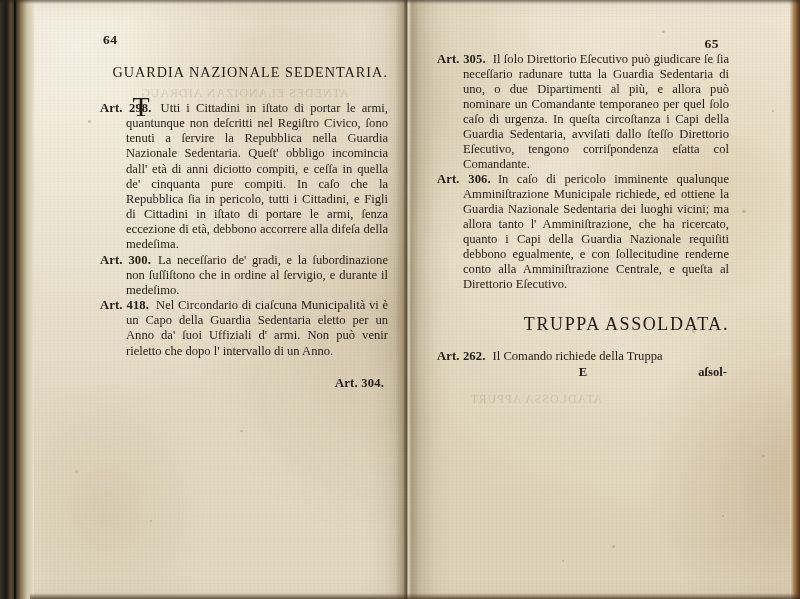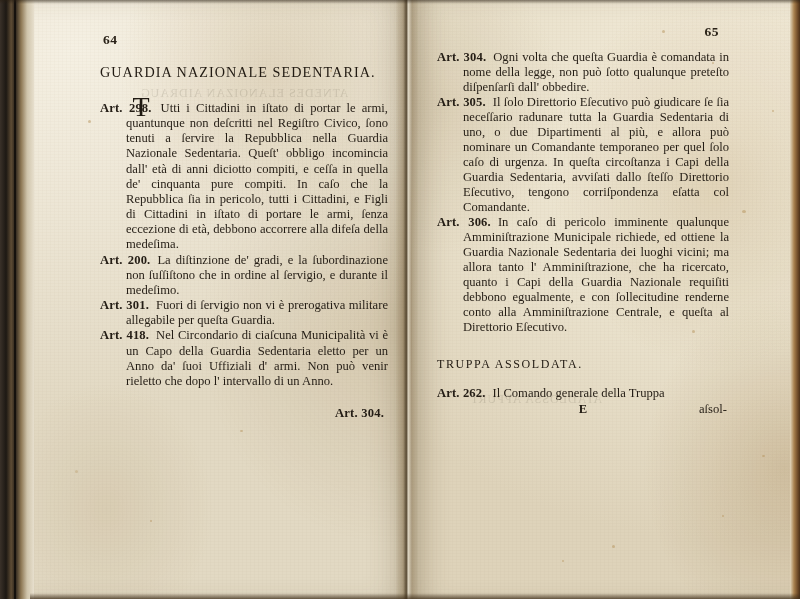--- a/index.html
+++ b/index.html
@@ -86,38 +86,38 @@
   
   .col{
     position:absolute;
     color:#241d15;
     font-family:"Liberation Serif", serif;
     text-align:justify;
     text-justify:inter-word;
     hyphens:manual;
   }
   .col.left{left:100px;top:32px;width:288px;}
-  .col.right{left:437px;top:24px;width:292px;}
+  .col.right{left:437px;top:36px;width:292px;}
 
   .folio{
     font-size:13.5px;font-weight:700;letter-spacing:.5px;
     color:#2a2218;
   }
   .folio.l{text-align:left;margin-left:3px;}
   .folio.r{text-align:right;margin-right:10px;}
 
   .head{
-    text-align:left;
+    text-align:right;
     font-size:14.2px;
     letter-spacing:1.05px;
     margin:16px 0 12px 0;
     color:#211a12;
     white-space:nowrap;
   }
-  .head.sub{margin:22px 0 14px 0;letter-spacing:1.6px;font-size:12px;}
+  .head.sub{margin:22px 0 14px 0;letter-spacing:1.6px;font-size:18px;}
 
   .art{
     font-size:12.6px;
     line-height:15.15px;
     margin:0 0 0 0;
     padding-left:26px;
     text-indent:-26px;
     text-align:justify;
   }
   .col.right .art{line-height:15.0px;}
@@ -143,21 +143,21 @@
     padding-right:4px;
     letter-spacing:.2px;
   }
   .sigline{
     position:relative;
     margin-top:1px;
     height:16px;
     font-size:12.6px;
   }
   .sig{position:absolute;left:50%;transform:translateX(-50%);font-weight:700;}
-  .catchword{position:absolute;right:2px;font-weight:400;}
+  .catchword{position:absolute;right:2px;font-weight:700;}
 
   
   .ghost{
     position:absolute;
     color:rgba(90,80,60,.16);
     font-size:12px;
     letter-spacing:1px;
     pointer-events:none;
     user-select:none;
     transform:scaleX(-1);
@@ -206,44 +206,42 @@
   <div class="ghost" style="left:470px;top:392px;">ATADLOSSA APPURT</div>
 
   <div class="col left">
     <div class="folio l">64</div>
 
     <div class="head">GUARDIA NAZIONALE SEDENTARIA.</div>
 
     <p class="art drop"><span class="lbl">Art. 298.</span><span class="sp"></span><span class="dropcap">T</span><span>Utti i Cittadini in iſtato di portar le armi, quantunque non deſcritti nel Regiſtro Civico, ſono tenuti a ſervire la Repubblica nella Guardia Nazionale Sedentaria. Queſt' obbligo incomincia dall' età di anni diciotto compiti, e ceſſa in quella de' cinquanta pure compiti. In caſo che la Repubblica ſia in pericolo, tutti i Cittadini, e Figli di Cittadini in iſtato di portare le armi, ſenza eccezione di età, debbono accorrere alla difeſa della medeſima.</span></p>
 
 
-    <p class="art"><span class="lbl">Art. 200.</span><span class="sp"></span><span>La diſtinzione de' gradi, e la ſubordinazione non ſuſſiſtono che in ordine al ſervigio, e durante il medeſimo.</span></p>
-
-    <p class="art"><span class="lbl">Art. 301.</span><span class="sp"></span><span>Fuori di ſervigio non vi è prerogativa militare allegabile per queſta Guardia.</span></p>
+    <p class="art"><span class="lbl">Art. 300.</span><span class="sp"></span><span>La neceſſario de' gradi, e la ſubordinazione non ſuſſiſtono che in ordine al ſervigio, e durante il medeſimo.</span></p>
+
 
 
     <p class="art"><span class="lbl">Art. 418.</span><span class="sp"></span><span>Nel Circondario di ciaſcuna Municipalità vi è un Capo della Guardia Sedentaria eletto per un Anno da' ſuoi Uffiziali d' armi. Non può venir rieletto che dopo l' intervallo di un Anno.</span></p>
 
     <div class="catch">Art. 304.</div>
   </div>
 
   <div class="col right">
     <div class="folio r">65</div>
 
-    <p class="art" style="margin-top:10px;"><span class="lbl">Art. 304.</span><span class="sp"></span><span>Ogni volta che queſta Guardia è comandata in nome della legge, non può ſotto qualunque preteſto diſpenſarſi dall' obbedire.</span></p>
 
     <p class="art"><span class="lbl">Art. 305.</span><span class="sp"></span><span>Il ſolo Direttorio Eſecutivo può giudicare ſe ſia neceſſario radunare tutta la Guardia Sedentaria di uno, o due Dipartimenti al più, e allora può nominare un Comandante temporaneo per quel ſolo caſo di urgenza. In queſta circoſtanza i Capi della Guardia Sedentaria, avviſati dallo ſteſſo Direttorio Eſecutivo, tengono corriſpondenza eſatta col Comandante.</span></p>
 
     <p class="art"><span class="lbl">Art. 306.</span><span class="sp"></span><span>In caſo di pericolo imminente qualunque Amminiſtrazione Municipale richiede, ed ottiene la Guardia Nazionale Sedentaria dei luoghi vicini; ma allora tanto l' Amminiſtrazione, che ha ricercato, quanto i Capi della Guardia Nazionale requiſiti debbono egualmente, e con ſollecitudine renderne conto alla Amminiſtrazione Centrale, e queſta al Direttorio Eſecutivo.</span></p>
 
     <div class="head sub">TRUPPA ASSOLDATA.</div>
 
 
 
-    <p class="art"><span class="lbl">Art. 262.</span><span class="sp"></span><span>Il Comando generale della Truppa</span></p>
+    <p class="art"><span class="lbl">Art. 262.</span><span class="sp"></span><span>Il Comando richiede della Truppa</span></p>
 
     <div class="sigline">
       <span class="sig">E</span>
       <span class="catchword">aſsol-</span>
     </div>
   </div>
 
   <div class="gutter"></div>
   <div class="edge-left">
       <span class="crack"></span>

